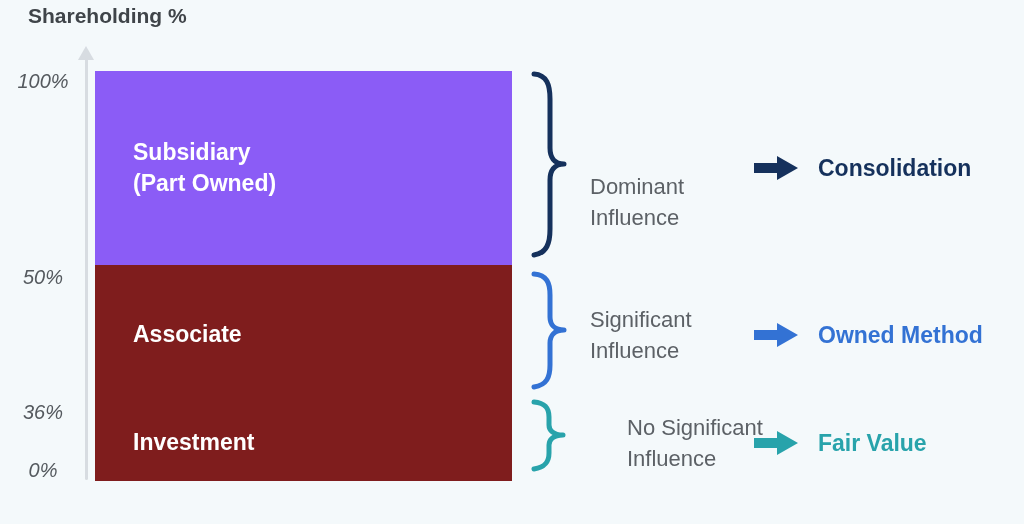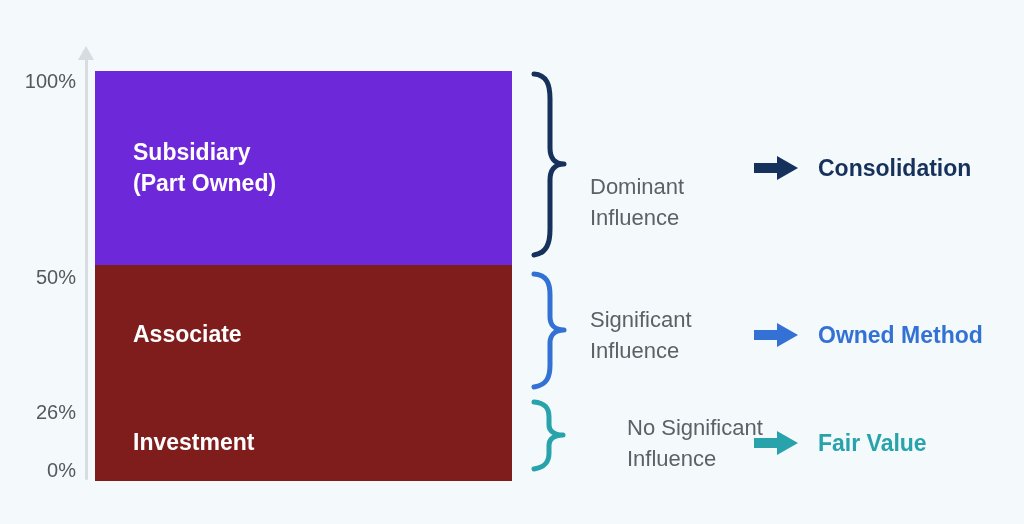--- a/index.html
+++ b/index.html
@@ -21,29 +21,29 @@
   .axis-line{
     position:absolute;left:85px;top:58px;width:3px;height:422px;
     background:#d7dce1;border-radius:2px;
   }
   .axis-arrow{
     position:absolute;left:78px;top:46px;width:0;height:0;
     border-left:8px solid transparent;border-right:8px solid transparent;
     border-bottom:14px solid #d7dce1;
   }
   .tick{
-    position:absolute;left:10px;width:66px;text-align:right;
-    font-size:20px;color:#54595e;line-height:26px;
+    position:absolute;left:10px;width:66px;text-align:center;
+    font-size:20px;color:#54595e;line-height:26px;font-style:italic;
   }
   .tick-100{top:68px;} .tick-50{top:264px;} .tick-20{top:399px;} .tick-0{top:457px;}
 
   
   .bar{position:absolute;left:95px;top:71px;width:417px;}
   .seg{width:100%;display:flex;align-items:center;}
-  .seg-navy{height:194px;background:#6d28d9;}
+  .seg-navy{height:194px;background:#8b5cf6;}
   .seg-blue{height:138px;background:#7f1d1d;}
   .seg-teal{height:78px;background:#7f1d1d;}
   .seg-label{
     padding-left:38px;color:#ffffff;font-weight:bold;
     font-size:23px;line-height:31px;
   }
 
   
   .brace{position:absolute;left:530px;}
   .brace svg{display:block;}
@@ -66,26 +66,27 @@
   }
   .method-1{top:153px;color:#15315c;}
   .method-2{top:320px;color:#3372d4;}
   .method-3{top:428px;color:#28a3ab;}
 </style>
 </head>
 <body>
 
 <div class="stage">
 
+  <div class="page-title">Shareholding %</div>
 
   <div class="axis-arrow"></div>
   <div class="axis-line"></div>
   <div class="tick tick-100">100%</div>
   <div class="tick tick-50">50%</div>
-  <div class="tick tick-20">26%</div>
+  <div class="tick tick-20">36%</div>
   <div class="tick tick-0">0%</div>
 
   <div class="bar">
     <div class="seg seg-navy">
       <div class="seg-label">
         <div>Subsidiary</div>
         <div>(Part Owned)</div>
       </div>
     </div>
     <div class="seg seg-blue">

